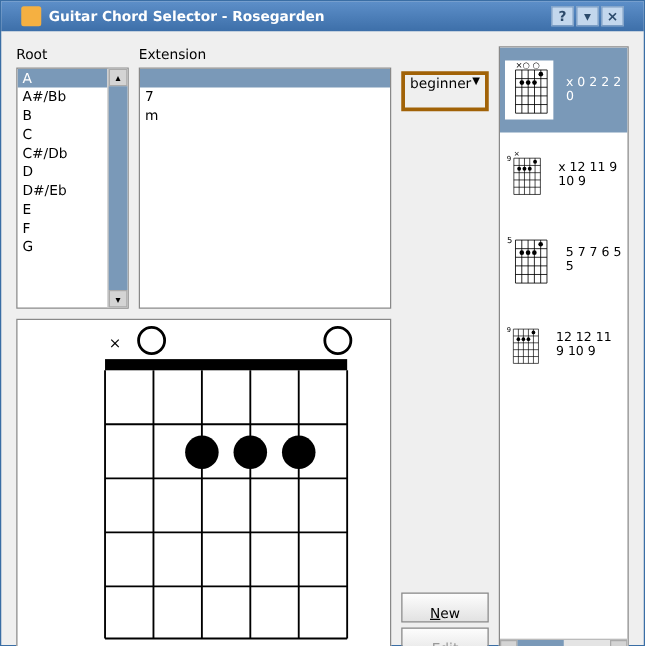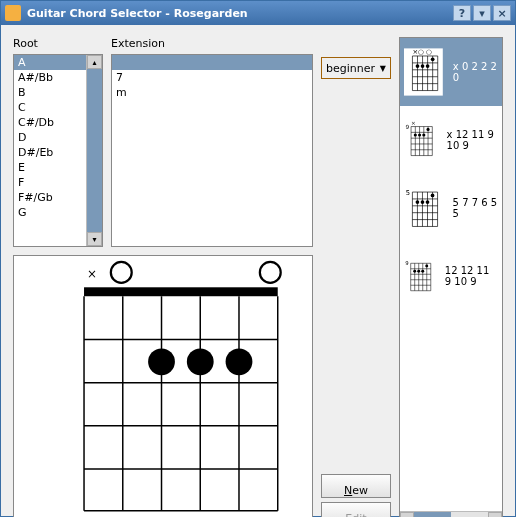--- a/index.html
+++ b/index.html
@@ -1,38 +1,38 @@
 <!DOCTYPE html>
 <html><head>
 <meta charset="utf-8">
 <style>
 * { box-sizing: border-box; font-family: "DejaVu Sans", Arial, sans-serif; font-size: 11px; }
 body { margin: 0; background: #d8d8d8; }
 .window { width: 516px; height: 517px; background: #efefef; border: 1px solid #3a6ea5; box-shadow: 0 0 3px rgba(0,0,0,0.3); }
-.titlebar { height: 24px; background: linear-gradient(to bottom, #5d8fc9, #3d6fa9); display: flex; align-items: center; padding: 0 4px; color: #fff; }
+.titlebar { height: 24px; background: linear-gradient(to bottom, #5d8fc9, #3d6fa9); display: flex; align-items: center; padding: 0 16px; color: #fff; }
 .title-icon { width: 16px; height: 16px; background: #f5b041; border-radius: 2px; margin-right: 6px; }
 .title-text { flex: 1; font-weight: bold; }
 .title-btns { display: flex; gap: 2px; }
 .title-btn { width: 18px; height: 16px; background: #c3d7ed; border: 1px solid #7a9cc3; display: flex; align-items: center; justify-content: center; color: #2c4a6b; font-weight: bold; cursor: pointer; }
 .content { padding: 12px; height: calc(100% - 24px); display: flex; flex-direction: column; }
 .main-area { flex: 1; display: flex; gap: 8px; }
 .left-col { width: 300px; display: flex; flex-direction: column; }
 .lists-row { display: flex; gap: 8px; height: 210px; }
 .list-group { display: flex; flex-direction: column; }
 .list-label { margin-bottom: 4px; }
 .listbox { border: 1px solid #888; background: #fff; display: flex; flex: 1; }
 .list-items { flex: 1; overflow: hidden; }
 .list-item { padding: 1px 4px; cursor: pointer; }
 .list-item.selected { background: #7a99b8; color: #fff; }
 .scrollbar { width: 16px; background: #e4e4e4; border-left: 1px solid #bbb; display: flex; flex-direction: column; }
 .sb-btn { height: 14px; background: #d4d4d4; border: 1px solid #aaa; display: flex; align-items: center; justify-content: center; cursor: pointer; font-size: 8px; }
 .sb-track { flex: 1; background: #7a99b8; }
 .chord-preview { margin-top: 8px; flex: 1; border: 1px solid #888; background: #fff; position: relative; }
 .mid-col { width: 70px; display: flex; flex-direction: column; align-items: stretch; }
-.dropdown { height: 22px; border: 1px solid #a16207; background: #efefef; display: flex; align-items: center; padding: 0 4px; margin-top: 20px; cursor: pointer; }
+.dropdown { height: 32px; border: 3px solid #a16207; background: #efefef; display: flex; align-items: flex-start; padding: 0 4px; margin-top: 20px; cursor: pointer; }
 .dd-arrow { margin-left: auto; font-size: 8px; }
 .mid-buttons { margin-top: auto; display: flex; flex-direction: column; gap: 4px; margin-bottom: 2px; }
 .btn { height: 24px; border: 1px solid #888; background: linear-gradient(to bottom, #fdfdfd, #e2e2e2); display: flex; align-items: flex-end; justify-content: center; cursor: pointer; }
 .btn.disabled { color: #999; cursor: default; }
 .btn u { text-decoration: underline; }
 .right-col { flex: 1; display: flex; flex-direction: column; }
 .fingerings-box { flex: 1; border: 1px solid #888; background: #fff; overflow: hidden; display: flex; flex-direction: column; }
 .fingering-list { flex: 1; overflow: hidden; }
 .fingering-item { display: flex; align-items: center; padding: 6px 4px; gap: 10px; }
 .fingering-item.selected { background: #7a99b8; color: #fff; }
@@ -70,21 +70,20 @@
               <div class="list-items" id="root-list">
                   <div class="list-item selected">A</div>
                   <div class="list-item">A#/Bb</div>
                   <div class="list-item">B</div>
                   <div class="list-item">C</div>
                   <div class="list-item">C#/Db</div>
                   <div class="list-item">D</div>
                   <div class="list-item">D#/Eb</div>
                   <div class="list-item">E</div>
                   <div class="list-item">F</div>
-                  <div class="list-item">F#/Gb</div>
                   <div class="list-item">G</div>
                 </div>
               <div class="scrollbar">
                 <div class="sb-btn">▴</div>
                 <div class="sb-track"></div>
                 <div class="sb-btn">▾</div>
               </div>
             </div>
           </div>
           <div class="list-group" style="flex:1">

